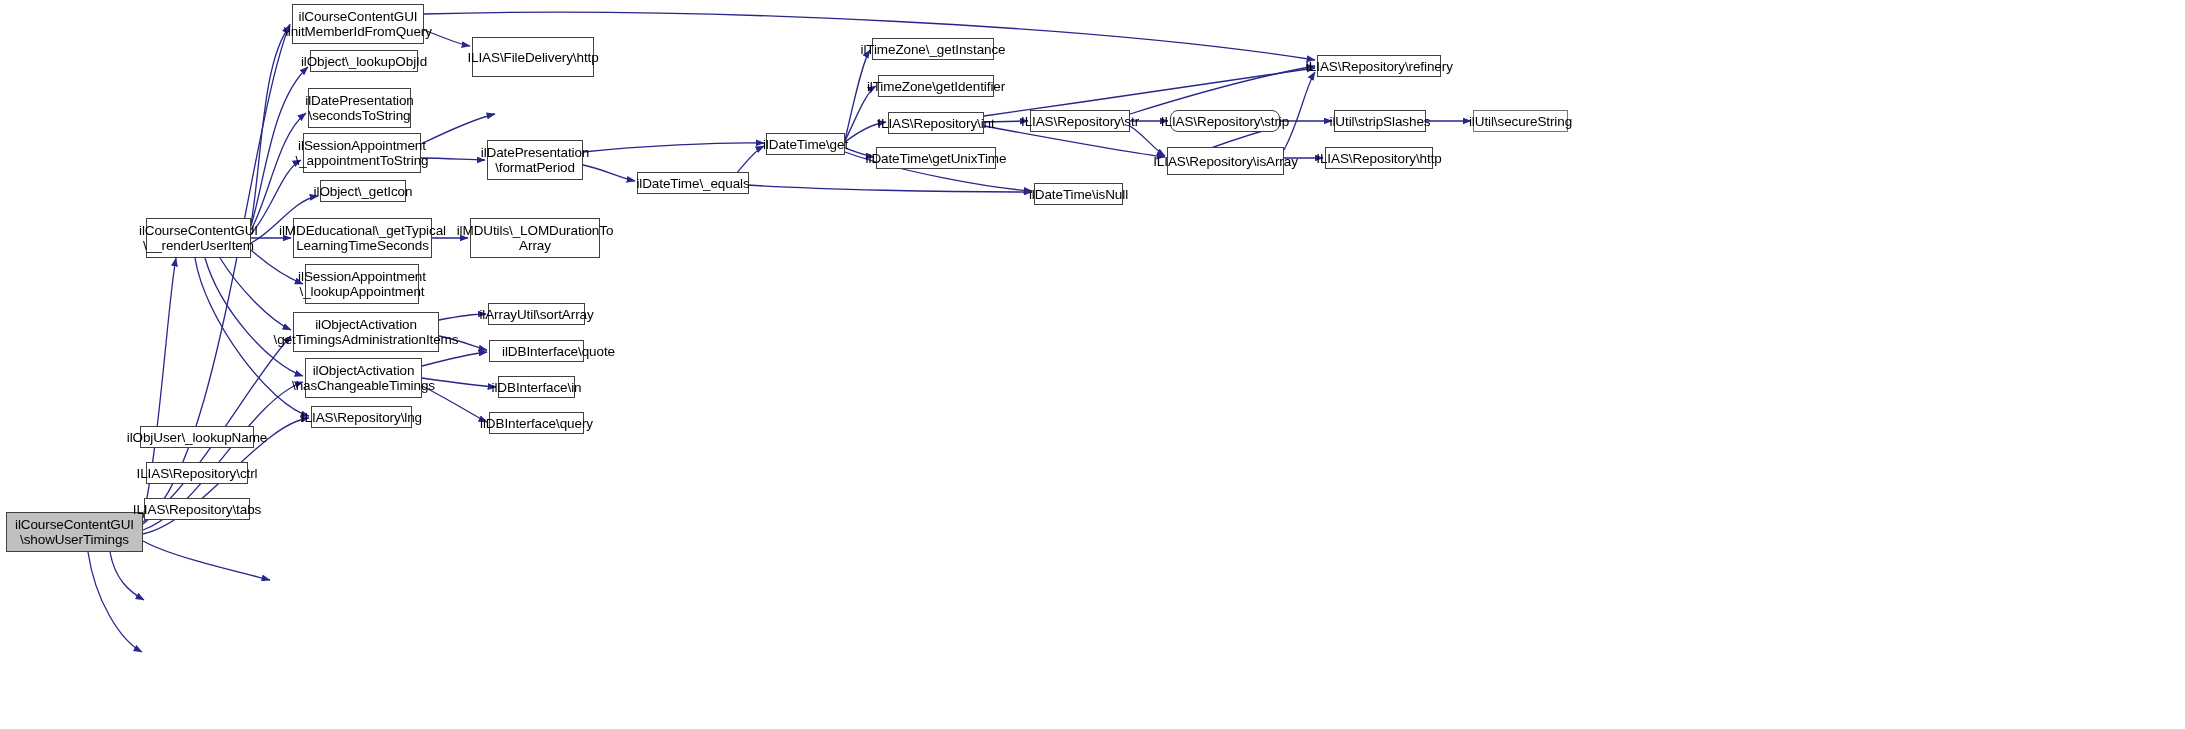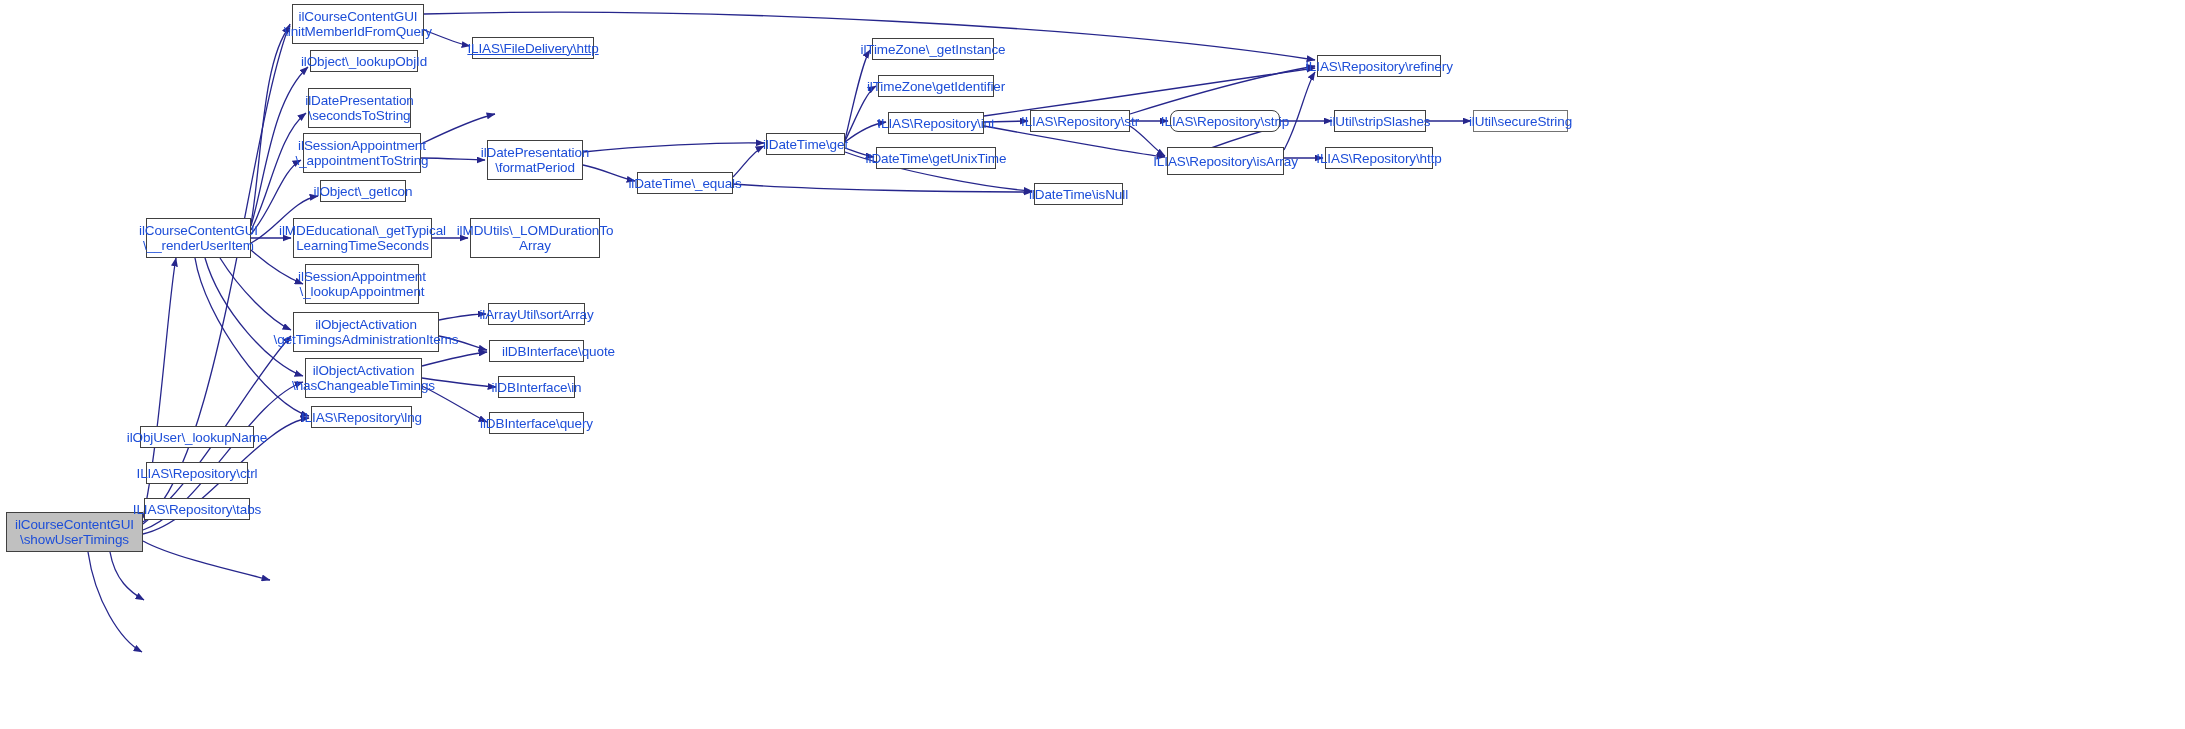--- a/index.html
+++ b/index.html
@@ -5,21 +5,21 @@
 <style>
   html,body{margin:0;padding:0;background:#ffffff;}
   body{font-family:"Liberation Sans","DejaVu Sans",sans-serif;}
   #canvas{position:relative;width:2185px;height:729px;background:#ffffff;overflow:hidden;}
   svg.edges{position:absolute;left:0;top:0;width:2185px;height:729px;pointer-events:none;}
   .node{
     position:absolute;
     box-sizing:border-box;
     border:1px solid #404040;
     background:#ffffff;
-    color:#1d4ed8;
+    color:#000000;
     font-size:13.5px;
     line-height:15px;
     display:flex;
     flex-direction:column;
     align-items:center;
     justify-content:center;
     text-align:center;
     white-space:pre;
     letter-spacing:-0.1px;
   }
@@ -97,29 +97,29 @@
       <div class="node" style="left: 320px; top: 180px; width: 86px; height: 22px;"><span class="l">ilObject\_getIcon</span></div>
       <div class="node" style="left: 293px; top: 218px; width: 139px; height: 40px;"><span class="l">ilMDEducational\_getTypical</span><span class="l">LearningTimeSeconds</span></div>
       <div class="node" style="left: 305px; top: 264px; width: 114px; height: 40px;"><span class="l">ilSessionAppointment</span><span class="l">\_lookupAppointment</span></div>
       <div class="node" style="left: 293px; top: 312px; width: 146px; height: 40px;"><span class="l">ilObjectActivation</span><span class="l">\getTimingsAdministrationItems</span></div>
       <div class="node" style="left: 305px; top: 358px; width: 117px; height: 40px;"><span class="l">ilObjectActivation</span><span class="l">\hasChangeableTimings</span></div>
       <div class="node" style="left: 311px; top: 406px; width: 101px; height: 22px;"><span class="l">ILIAS\Repository\lng</span></div>
       <div class="node" style="left: 146px; top: 218px; width: 105px; height: 40px;"><span class="l">ilCourseContentGUI</span><span class="l">\__renderUserItem</span></div>
       <div class="node" style="left: 140px; top: 426px; width: 114px; height: 22px;"><span class="l">ilObjUser\_lookupName</span></div>
       <div class="node" style="left: 146px; top: 462px; width: 102px; height: 22px;"><span class="l">ILIAS\Repository\ctrl</span></div>
       <div class="node" style="left: 144px; top: 498px; width: 106px; height: 22px;"><span class="l">ILIAS\Repository\tabs</span></div>
-      <div class="node" style="left: 472px; top: 37px; width: 122px; height: 22px; text-decoration: underline;"><span class="l">ILIAS\FileDelivery\http</span></div>
+      <div class="node" style="left: 472px; top: 37px; width: 122px; height: 40px;"><span class="l">ILIAS\FileDelivery\http</span></div>
       <div class="node" style="left: 497px; top: 104px; width: 74px; height: 22px; margin-top: 38px;"><span class="l">ilLanguage\txt</span></div>
       <div class="node" style="left: 487px; top: 140px; width: 96px; height: 40px;"><span class="l">ilDatePresentation</span><span class="l">\formatPeriod</span></div>
       <div class="node" style="left: 470px; top: 218px; width: 130px; height: 40px;"><span class="l">ilMDUtils\_LOMDurationTo</span><span class="l">Array</span></div>
       <div class="node" style="left: 488px; top: 303px; width: 97px; height: 22px;"><span class="l">ilArrayUtil\sortArray</span></div>
       <div class="node" style="left: 489px; top: 340px; width: 95px; height: 22px; padding-left: 44px;"><span class="l">ilDBInterface\quote</span></div>
       <div class="node" style="left: 498px; top: 376px; width: 77px; height: 22px;"><span class="l">ilDBInterface\in</span></div>
       <div class="node" style="left: 489px; top: 412px; width: 95px; height: 22px;"><span class="l">ilDBInterface\query</span></div>
-      <div class="node" style="left: 637px; top: 172px; width: 96px; height: 22px;"><span class="l">ilDateTime\_equals</span></div>
+      <div class="node" style="left: 637px; top: 172px; width: 112px; height: 22px;"><span class="l">ilDateTime\_equals</span></div>
       <div class="node" style="left: 766px; top: 133px; width: 79px; height: 22px;"><span class="l">ilDateTime\get</span></div>
       <div class="node" style="left: 872px; top: 38px; width: 122px; height: 22px;"><span class="l">ilTimeZone\_getInstance</span></div>
       <div class="node" style="left: 878px; top: 75px; width: 116px; height: 22px;"><span class="l">ilTimeZone\getIdentifier</span></div>
       <div class="node" style="left: 888px; top: 112px; width: 96px; height: 22px;"><span class="l">ILIAS\Repository\int</span></div>
       <div class="node" style="left: 876px; top: 147px; width: 120px; height: 22px;"><span class="l">ilDateTime\getUnixTime</span></div>
       <div class="node" style="left: 1034px; top: 183px; width: 89px; height: 22px;"><span class="l">ilDateTime\isNull</span></div>
       <div class="node" style="left: 1030px; top: 110px; width: 100px; height: 22px;"><span class="l">ILIAS\Repository\str</span></div>
       <div class="node" style="left: 1170px; top: 110px; width: 110px; height: 22px; border-radius: 8px;"><span class="l">ILIAS\Repository\strip</span></div>
       <div class="node" style="left: 1167px; top: 147px; width: 117px; height: 28px;"><span class="l">ILIAS\Repository\isArray</span></div>
       <div class="node" style="left: 1317px; top: 55px; width: 124px; height: 22px;"><span class="l">ILIAS\Repository\refinery</span></div>

